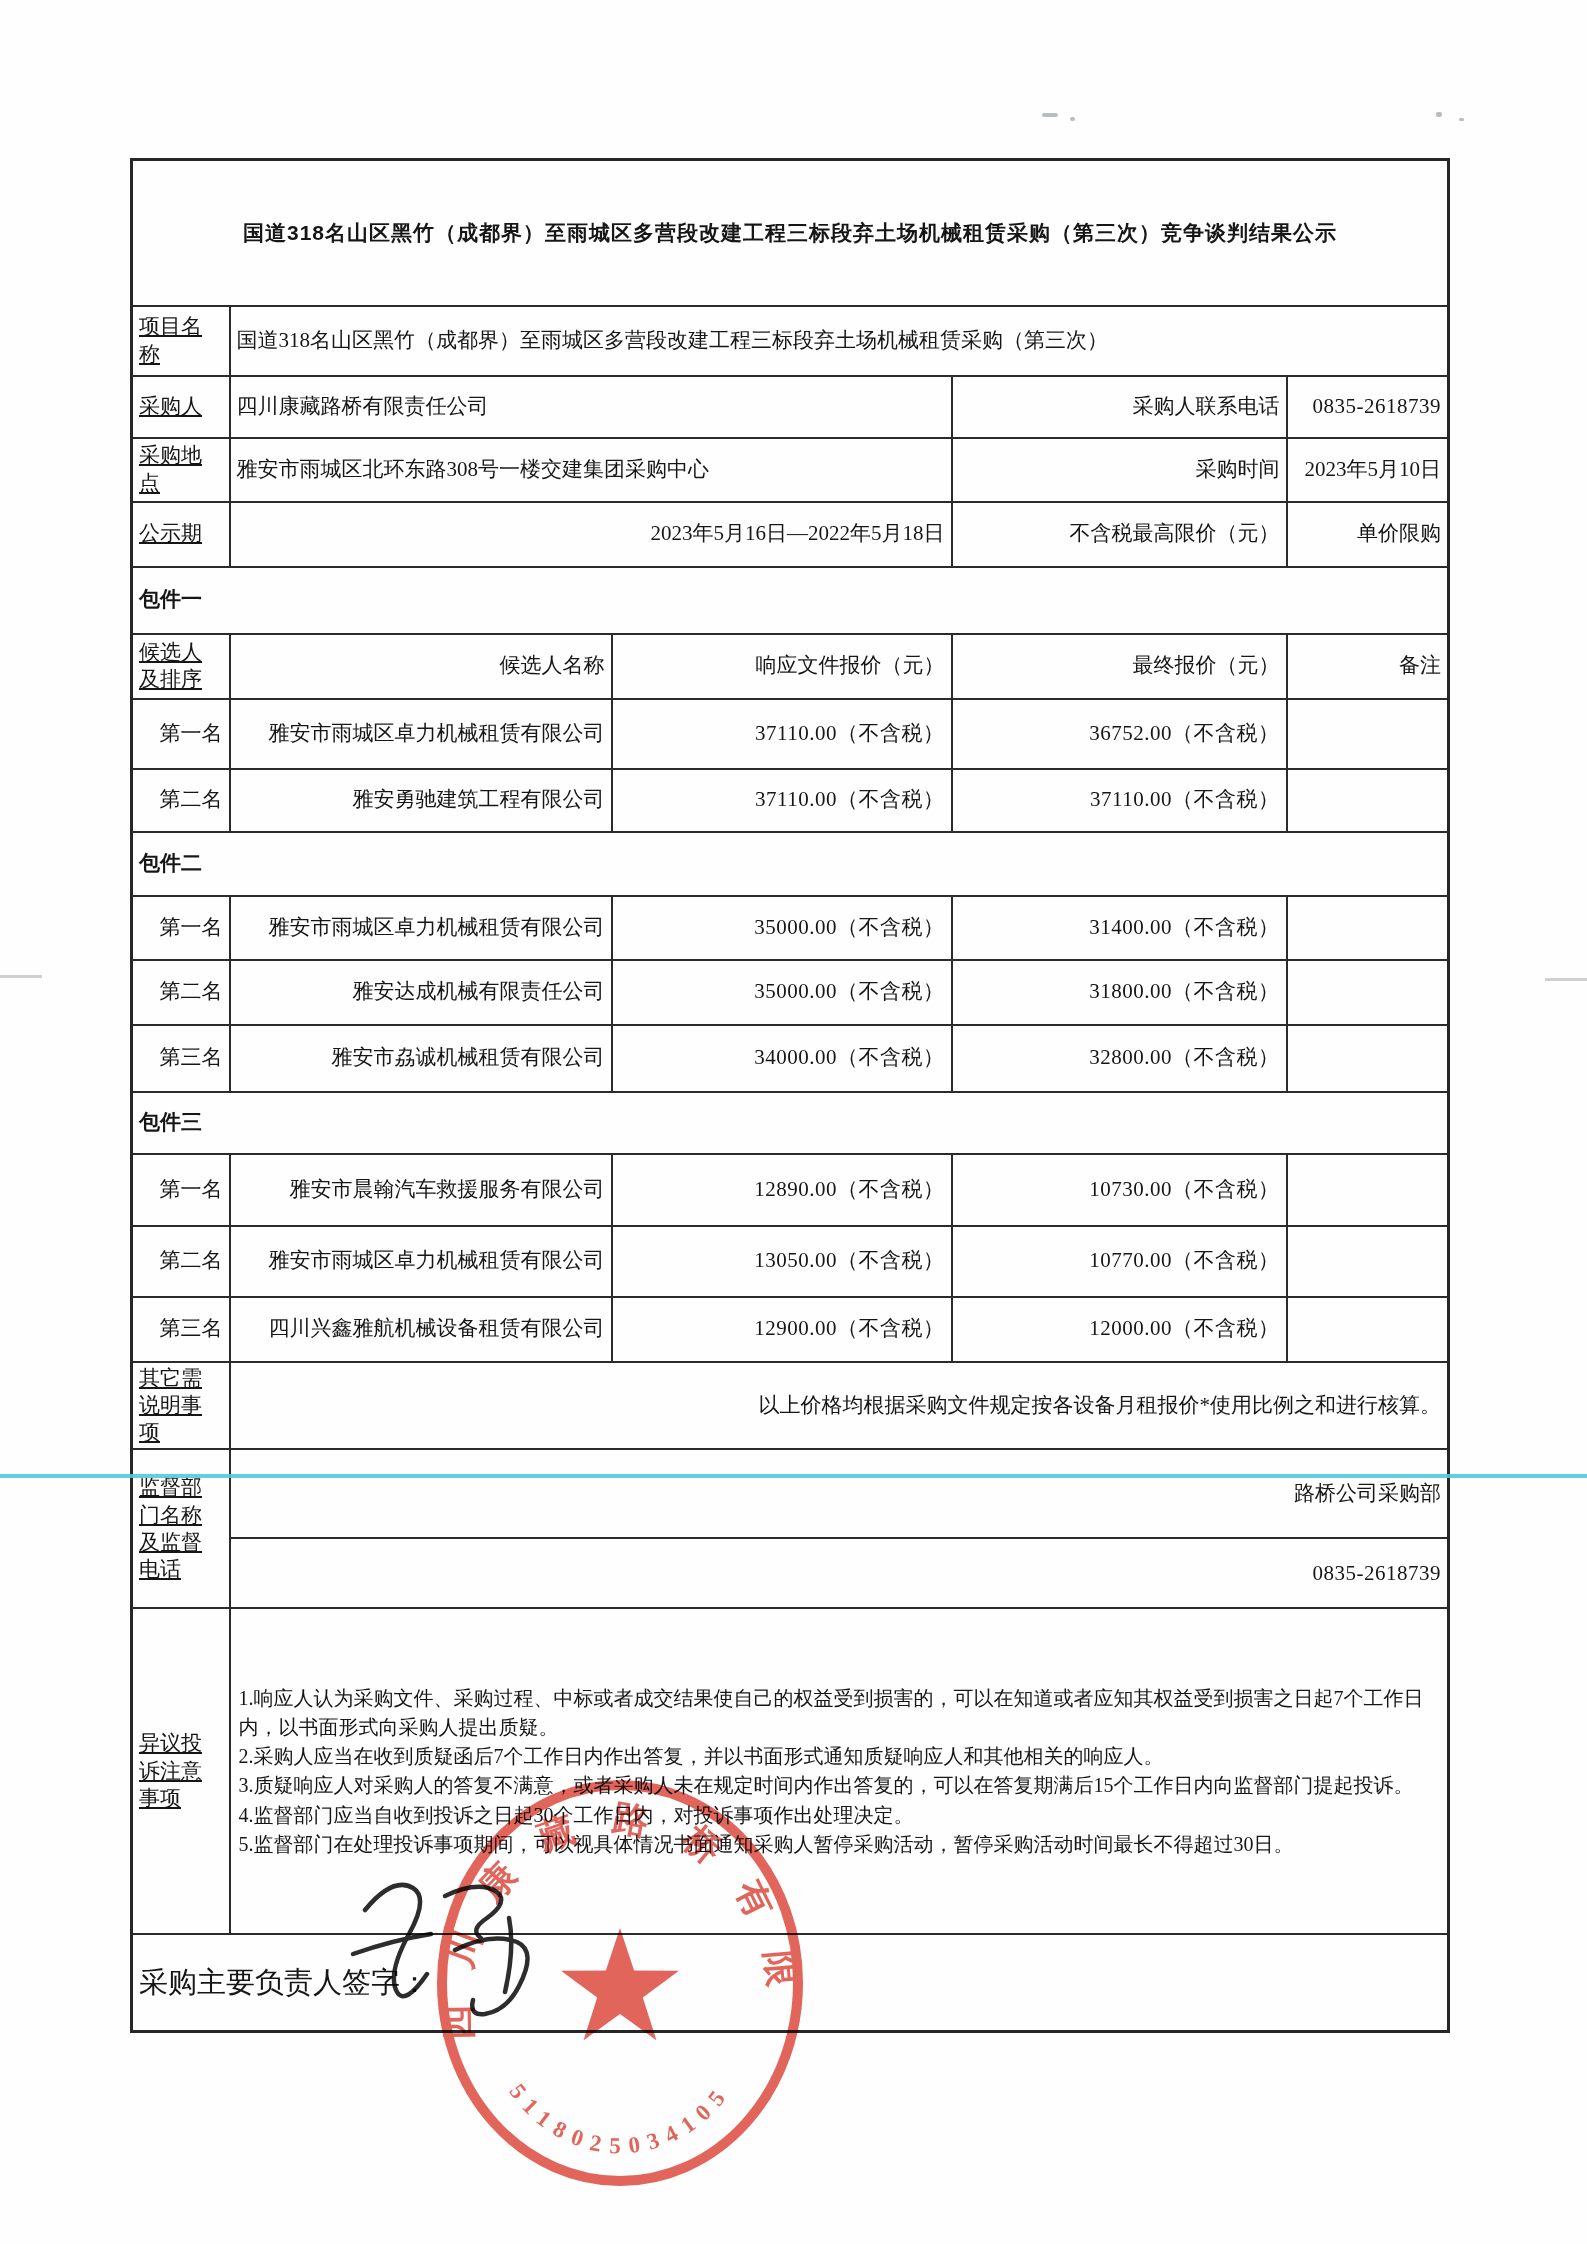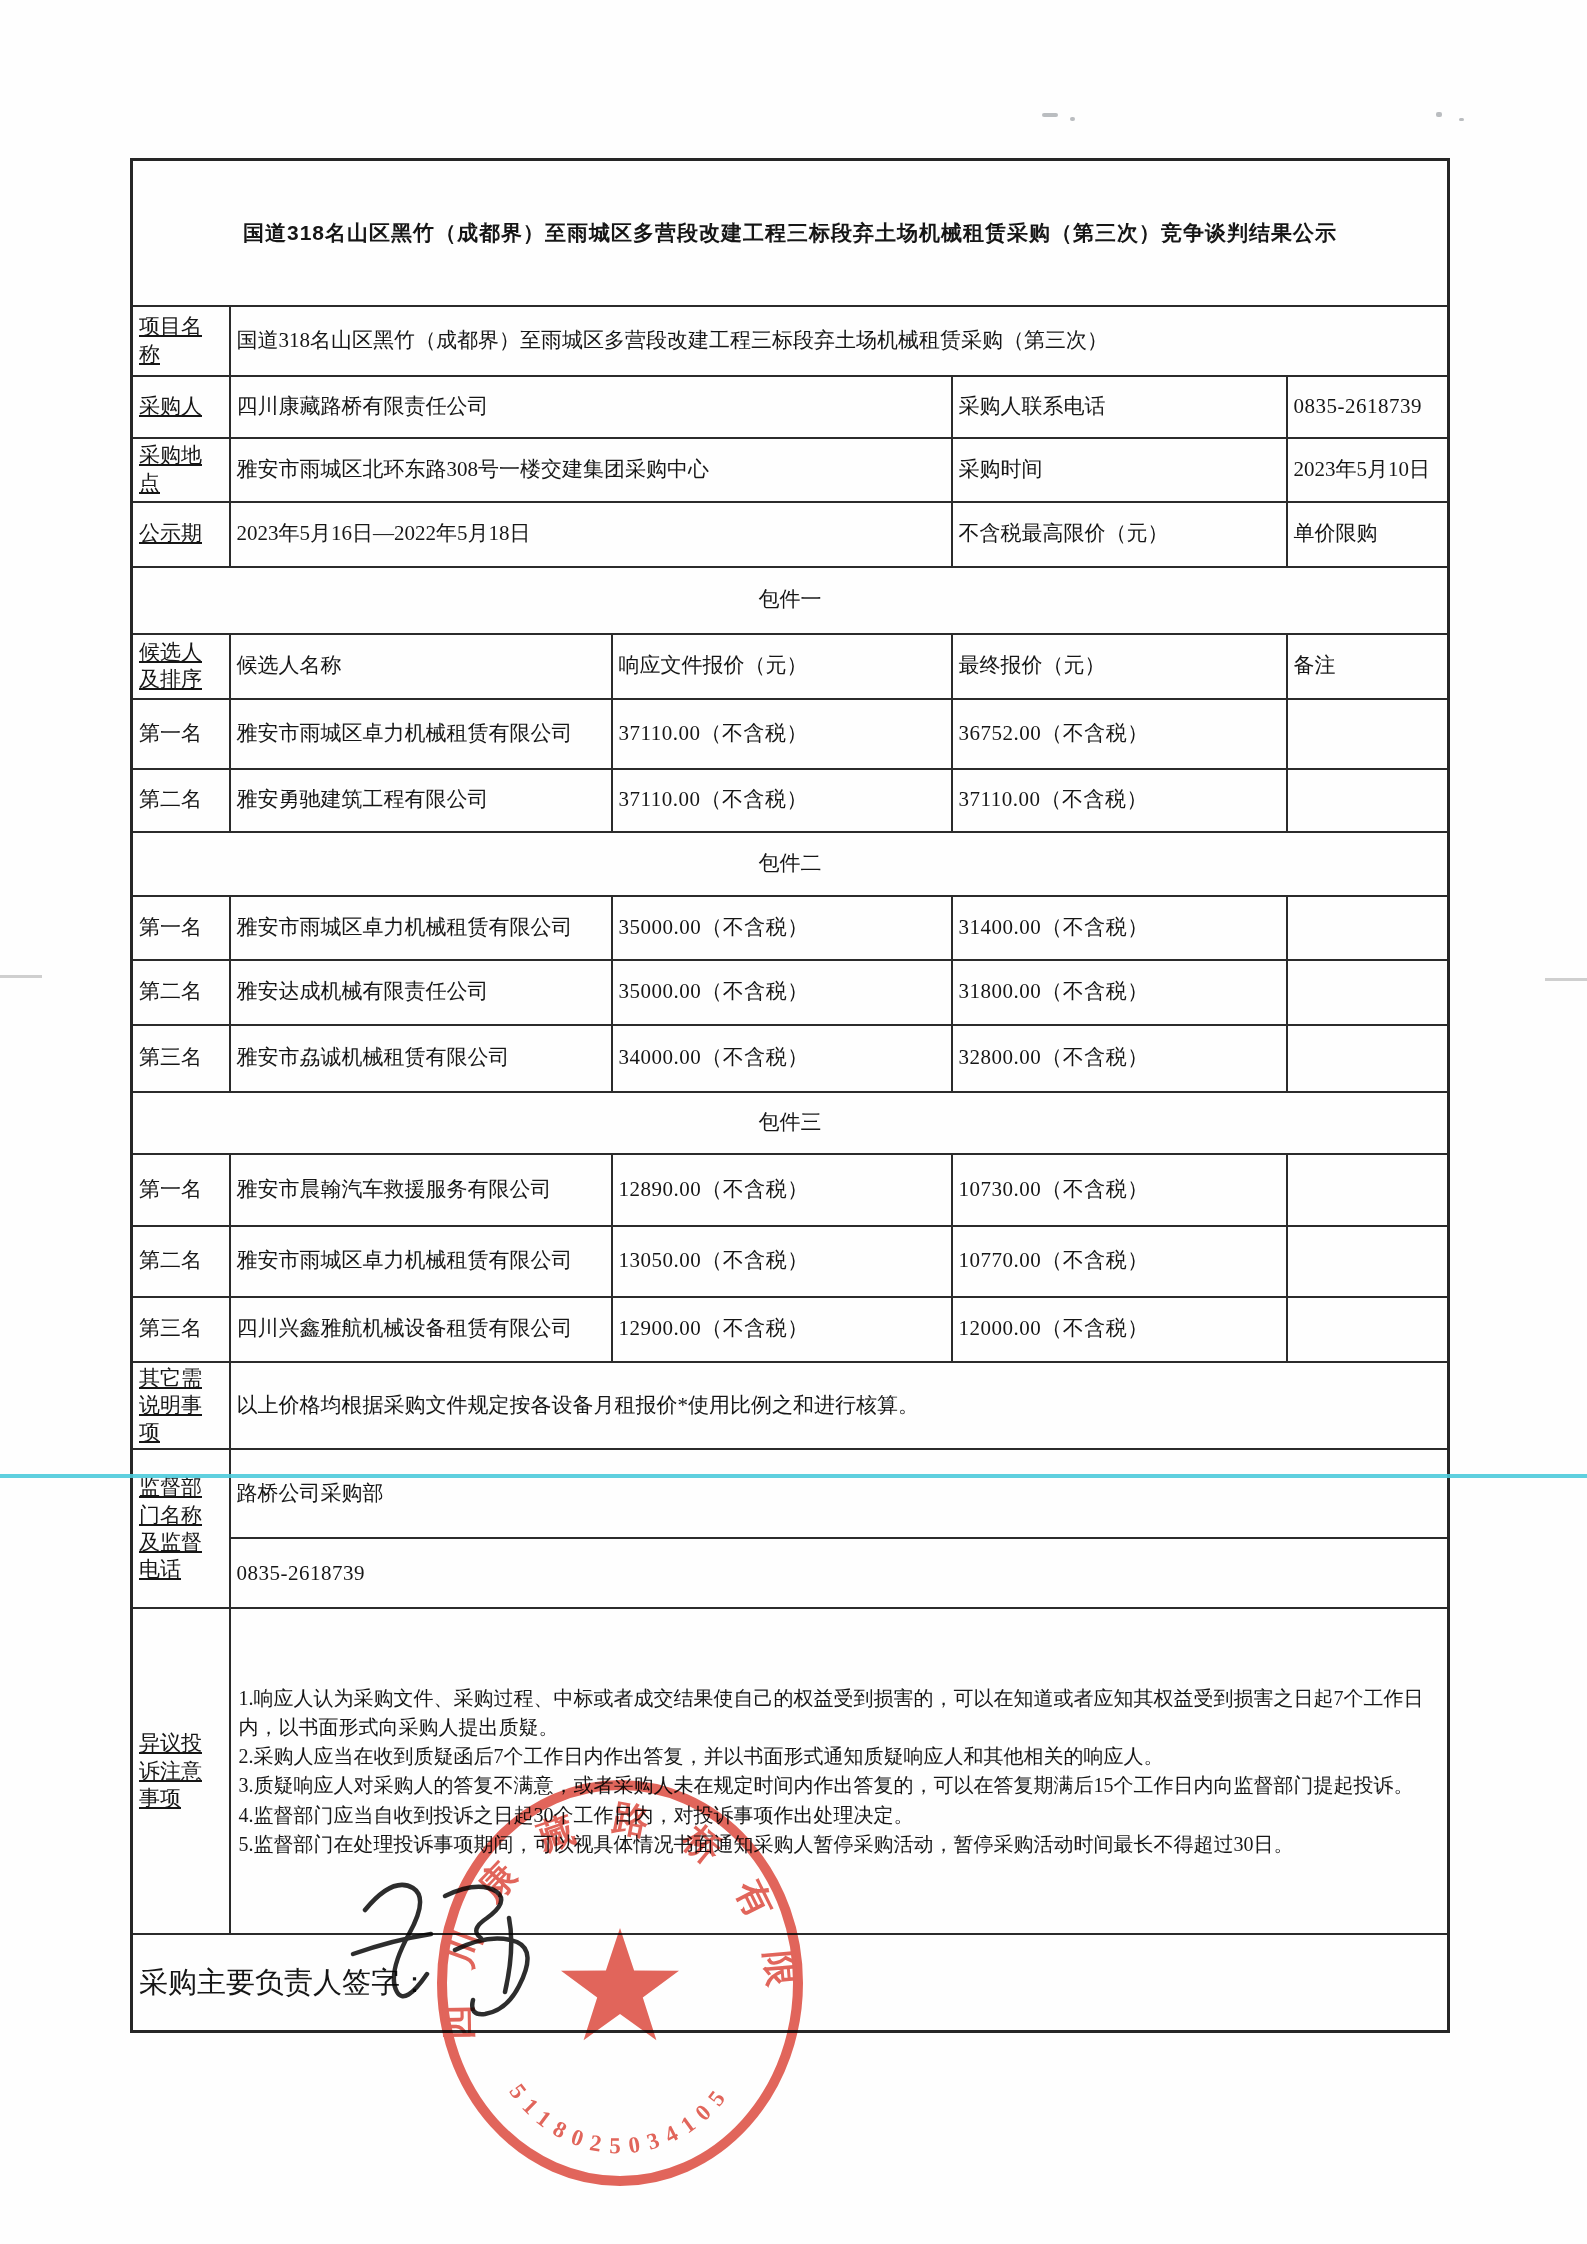--- a/index.html
+++ b/index.html
@@ -18,30 +18,30 @@
   }
   table.doc td{
     border:2px solid #2b2b2b;
     padding:2px 6px;
     vertical-align:middle;
     font-size:21px;
     line-height:1.3;
     word-break:break-all;
   }
   table.doc{border:3px solid #262626;}
-  td.c{text-align:left;}
+  td.c{text-align:right;}
   td.l{text-align:left;padding-left:10px;}
   td.lbl{text-align:left;padding-left:8px;padding-right:4px;text-decoration:underline;}
   td.title-cell{
     font-family:"Liberation Sans","DejaVu Sans",sans-serif;
     font-weight:700;font-size:29px;line-height:1.55;
     text-align:center;padding:10px 16px;
     letter-spacing:1px;
   }
-  td.pkg{font-size:22px;text-align:center;border-top-width:3px;border-bottom-width:3px;}
+  td.pkg{font-size:22px;border-top-width:3px;border-bottom-width:3px;font-weight:bold;}
   td.price{font-size:21px;letter-spacing:.5px;}
   .complaint-text{text-align:left;font-size:20px;line-height:1.46;padding:4px 8px 4px 2px;}
   .complaint-text div{margin:0;}
   .sig-row-label{font-size:29px;}
   .scan-line-cyan{position:absolute;left:0;top:1474px;width:1587px;height:4px;background:#4ecbdc;opacity:.9;z-index:30;}
   .speck{position:absolute;background:#a9adb0;border-radius:2px;opacity:.8;z-index:5;}
   .edge-tick{position:absolute;background:#cfcfcf;height:3px;z-index:5;}
   .stamp-svg{position:absolute;left:420px;top:1768px;width:400px;height:440px;z-index:40;mix-blend-mode:multiply;pointer-events:none;}
   .sig-svg{position:absolute;left:295px;top:1858px;width:340px;height:185px;z-index:45;mix-blend-mode:multiply;pointer-events:none;}
   .stamp-arc-text{font-family:"Liberation Serif",serif;font-weight:700;}

